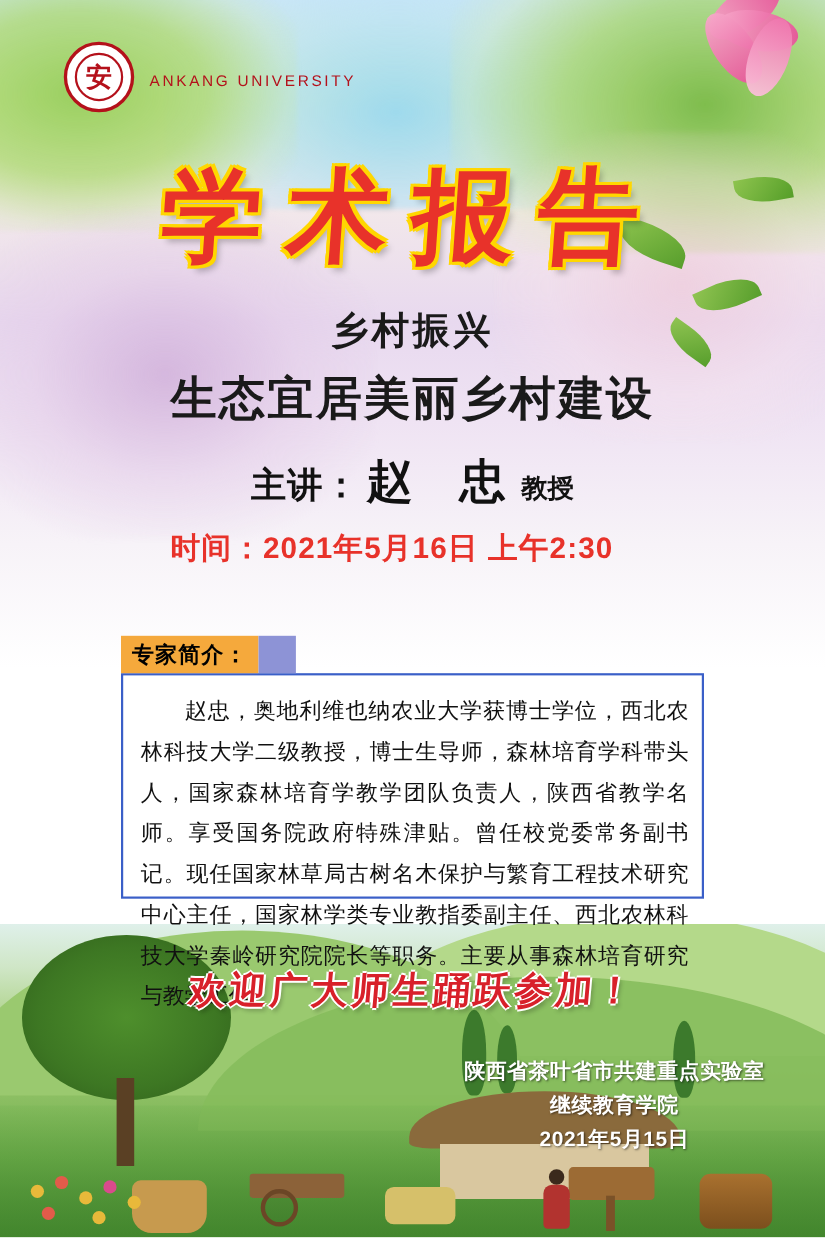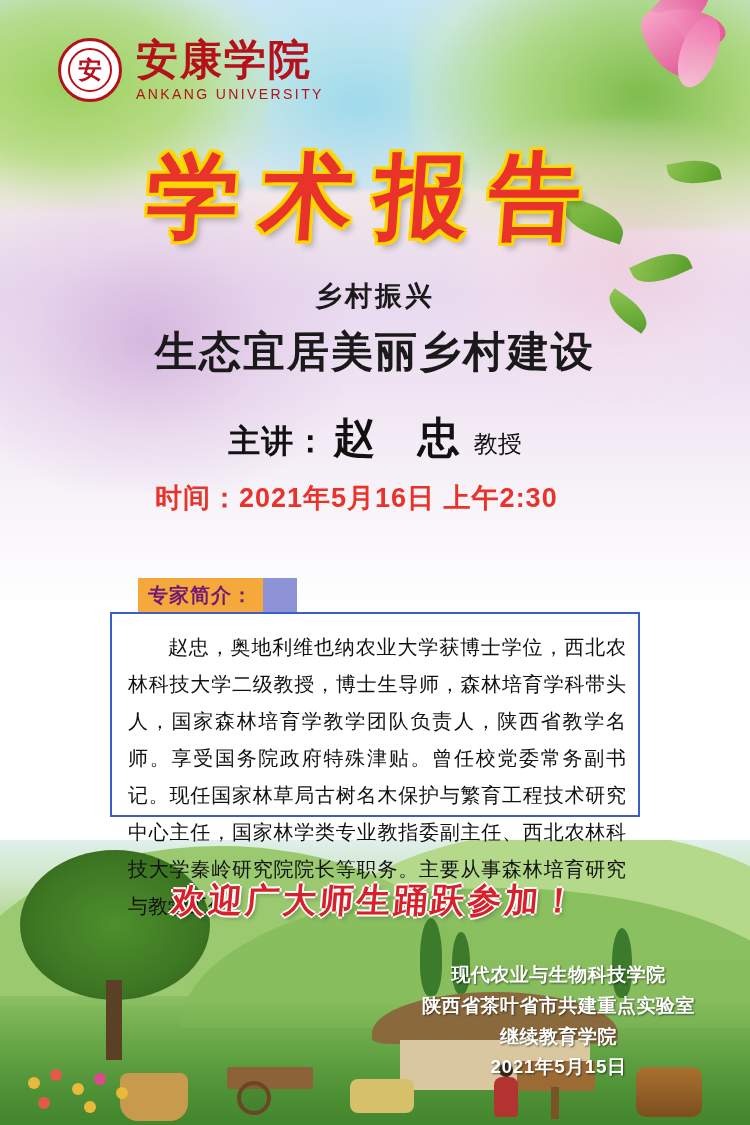--- a/index.html
+++ b/index.html
@@ -158,21 +158,21 @@
   .topic {
     position: absolute;
     left: 0; right: 0; top: 278px;
     text-align: center;
     z-index: 5;
     color: #1a1a1a;
     font-family: "DejaVu Sans", sans-serif;
     font-weight: bold;
   }
   .topic-line1 {
-    font-size: 27px;
+    font-size: 34px;
     letter-spacing: 3px;
     margin-bottom: 10px;
   }
   .topic-line2 {
     font-size: 42px;
     letter-spacing: 2px;
   }
 
   
   .speaker {
@@ -189,21 +189,21 @@
   }
   .speaker-name {
     font-size: 42px;
     font-weight: bold;
     letter-spacing: 14px;
     font-family: "DejaVu Serif", serif;
     margin-left: 6px;
   }
   .speaker-title {
     font-size: 24px;
-    font-weight: normal;
+    font-weight: bold;
     font-family: "DejaVu Serif", serif;
   }
 
   
   .meta {
     position: absolute;
     left: 155px; top: 478px;
     z-index: 5;
     color: #e8322a;
     font-size: 27px;
@@ -216,28 +216,27 @@
   .bio-header {
     position: absolute;
     left: 110px; top: 578px;
     z-index: 6;
     display: flex;
     align-items: stretch;
     height: 34px;
   }
   .bio-header-label {
     background: #f5a93c;
-    color: #701a75;
+    color: #000000;
     font-size: 20px;
     font-weight: bold;
     padding: 16px 10px;
     display: flex;
     align-items: center;
     letter-spacing: 1px;
-    margin-left: 28px;
   }
   .bio-header-block {
     width: 34px;
     background: #8d93d6;
   }
   .bio-box {
     position: absolute;
     left: 110px; top: 612px;
     width: 530px;
     height: 205px;
@@ -474,21 +473,20 @@
   <div class="leaf" style="left:560px; top:205px; width:66px; height:30px; transform:rotate(18deg);"></div>
   <div class="leaf" style="left:632px; top:255px; width:58px; height:26px; transform:rotate(-24deg);"></div>
   <div class="leaf" style="left:604px; top:300px; width:48px; height:22px; transform:rotate(35deg);"></div>
   <div class="leaf" style="left:668px; top:160px; width:52px; height:24px; transform:rotate(-10deg);"></div>
 
   <div class="logo-row">
     <div class="logo-seal">
       <div class="glyph">安</div>
     </div>
     <div class="logo-text">
-      <div class="logo-cn">安康学院</div>
       <div class="logo-en">ANKANG UNIVERSITY</div>
     </div>
   </div>
 
   <div class="main-title">学术报告</div>
 
   <div class="topic">
     <div class="topic-line1">乡村振兴</div>
     <div class="topic-line2">生态宜居美丽乡村建设</div>
   </div>
@@ -555,19 +553,18 @@
       <div class="fl" style="left:70px; top:6px; background:#d94b8c;"></div>
       <div class="fl" style="left:92px; top:20px; background:#e8b93a;"></div>
       <div class="fl" style="left:14px; top:30px; background:#e25b4a;"></div>
       <div class="fl" style="left:60px; top:34px; background:#e8b93a;"></div>
     </div>
   </div>
 
   <div class="welcome">欢迎广大师生踊跃参加！</div>
 
   <div class="footer">
-    <div>现代农业与生物科技学院</div>
     <div>陕西省茶叶省市共建重点实验室</div>
     <div>继续教育学院</div>
     <div>2021年5月15日</div>
   </div>
 
 </div>
 
 </body></html>

